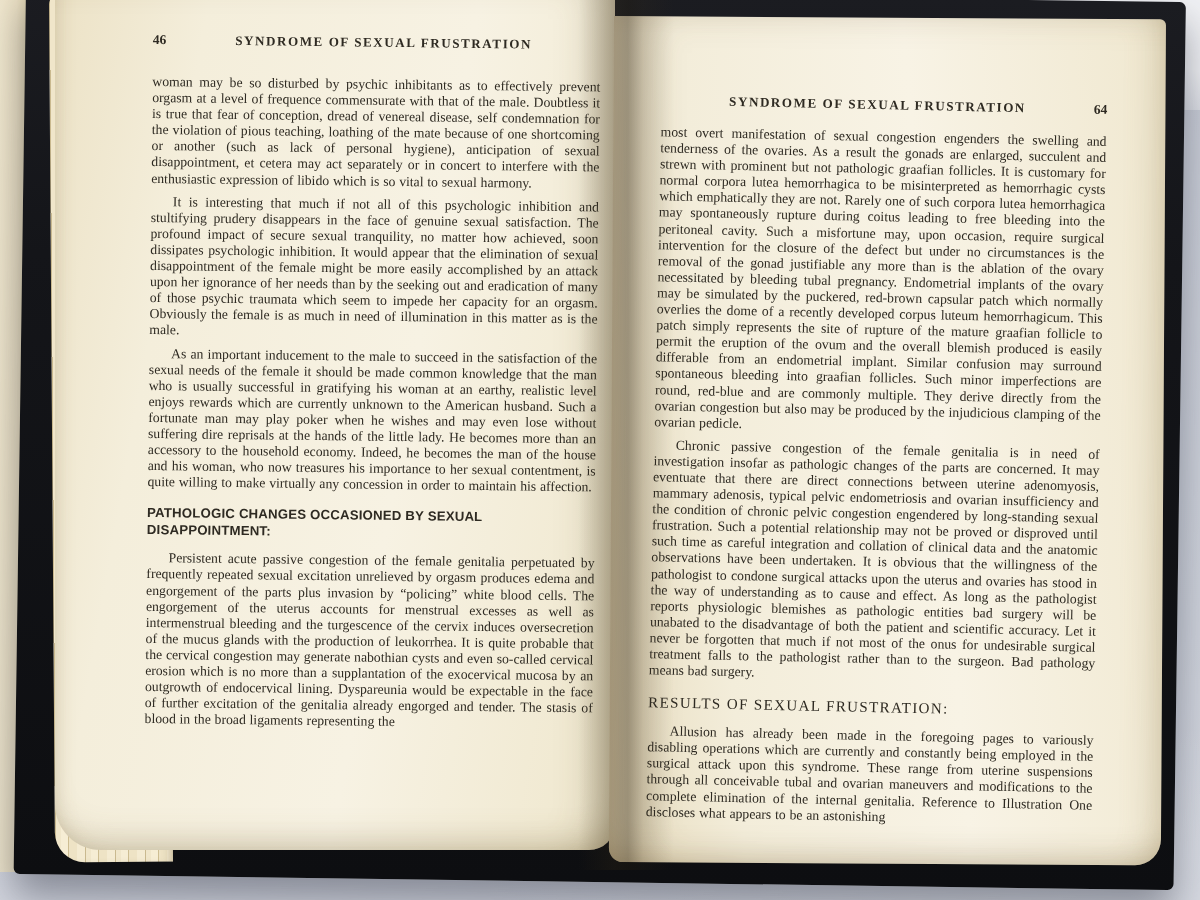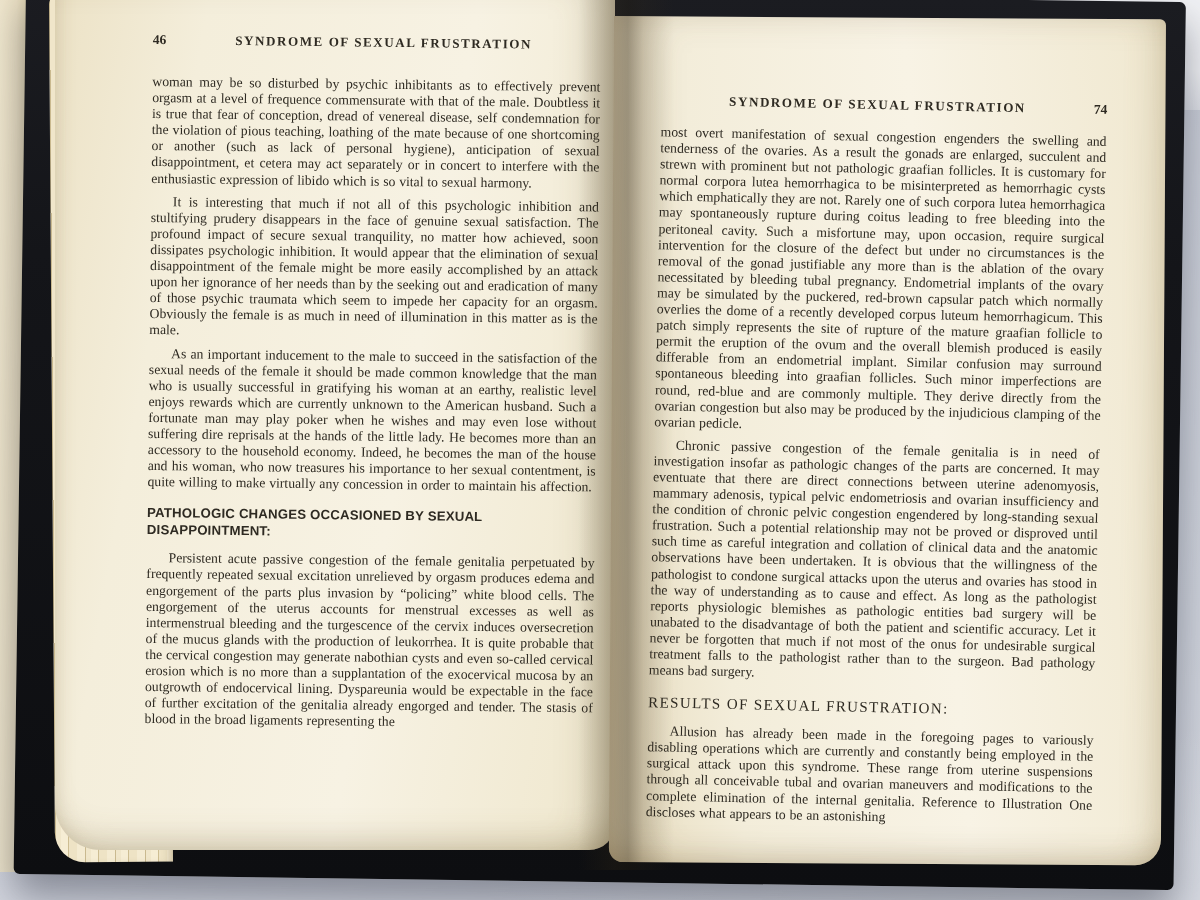--- a/index.html
+++ b/index.html
@@ -129,21 +129,21 @@
     <p class="body indent">As an important inducement to the male to succeed in the satisfaction of the sexual needs of the female it should be made common knowledge that the man who is usually successful in gratifying his woman at an earthy, realistic level enjoys rewards which are currently unknown to the American husband.  Such a fortunate man may play poker when he wishes and may even lose without suffering dire reprisals at the hands of the little lady.  He becomes more than an accessory to the household economy.  Indeed, he becomes the man of the house and his woman, who now treasures his importance to her sexual contentment, is quite willing to make virtually any concession in order to maintain his affection.</p>
     <h3 class="sec-heading">PATHOLOGIC CHANGES OCCASIONED BY SEXUAL DISAPPOINTMENT:</h3>
     <p class="body indent">Persistent acute passive congestion of the female genitalia perpetuated by frequently repeated sexual excitation unrelieved by orgasm produces edema and engorgement of the parts plus invasion by “policing” white blood cells.  The engorgement of the uterus accounts for menstrual excesses as well as intermenstrual bleeding and the turgescence of the cervix induces oversecretion of the mucus glands with the production of leukorrhea.  It is quite probable that the cervical congestion may generate nabothian cysts and even so-called cervical erosion which is no more than a supplantation of the exocervical mucosa by an outgrowth of endocervical lining.  Dyspareunia would be expectable in the face of further excitation of the genitalia already engorged and tender.  The stasis of blood in the broad ligaments representing the</p>
   </div>
 </div>
 
 <div class="page page-right">
   <div class="page-inner-right">
     <div class="running-row">
       <span class="head">SYNDROME OF SEXUAL FRUSTRATION</span>
-      <span class="num">74</span>
+      <span class="num">64</span>
     </div>
     <p class="body">most overt manifestation of sexual congestion engenders the swelling and tenderness of the ovaries.  As a result the gonads are enlarged, succulent and strewn with prominent but not pathologic graafian follicles. It is customary for normal corpora lutea hemorrhagica to be misinterpreted as hemorrhagic cysts which emphatically they are not.  Rarely one of such corpora lutea hemorrhagica may spontaneously rupture during coitus leading to free bleeding into the peritoneal cavity.  Such a misfortune may, upon occasion, require surgical intervention for the closure of the defect but under no circumstances is the removal of the gonad justifiable any more than is the ablation of the ovary necessitated by bleeding tubal pregnancy.  Endometrial implants of the ovary may be simulated by the puckered, red-brown capsular patch which normally overlies the dome of a recently developed corpus luteum hemorrhagicum.  This patch simply represents the site of rupture of the mature graafian follicle to permit the eruption of the ovum and the overall blemish produced is easily differable from an endometrial implant. Similar confusion may surround spontaneous bleeding into graafian follicles.  Such minor imperfections are round, red-blue and are commonly multiple.  They derive directly from the ovarian congestion but also may be produced by the injudicious clamping of the ovarian pedicle.</p>
     <p class="body indent">Chronic passive congestion of the female genitalia is in need of investigation insofar as pathologic changes of the parts are concerned. It may eventuate that there are direct connections between uterine adenomyosis, mammary adenosis, typical pelvic endometriosis and ovarian insufficiency and the condition of chronic pelvic congestion engendered by long-standing sexual frustration.  Such a potential relationship may not be proved or disproved until such time as careful integration and collation of clinical data and the anatomic observations have been undertaken.  It is obvious that the willingness of the pathologist to condone surgical attacks upon the uterus and ovaries has stood in the way of understanding as to cause and effect.  As long as the pathologist reports physiologic blemishes as pathologic entities bad surgery will be unabated to the disadvantage of both the patient and scientific accuracy.  Let it never be forgotten that much if not most of the onus for undesirable surgical treatment falls to the pathologist rather than to the surgeon.  Bad pathology means bad surgery.</p>
     <h3 class="results-heading">RESULTS OF SEXUAL FRUSTRATION:</h3>
     <p class="body indent">Allusion has already been made in the foregoing pages to variously disabling operations which are currently and constantly being employed in the surgical attack upon this syndrome.  These range from uterine suspensions through all conceivable tubal and ovarian maneuvers and modifications to the complete elimination of the internal genitalia. Reference to Illustration One discloses what appears to be an astonishing</p>
   </div>
 </div>
 
 <div class="gutter-shadow"></div>
 

